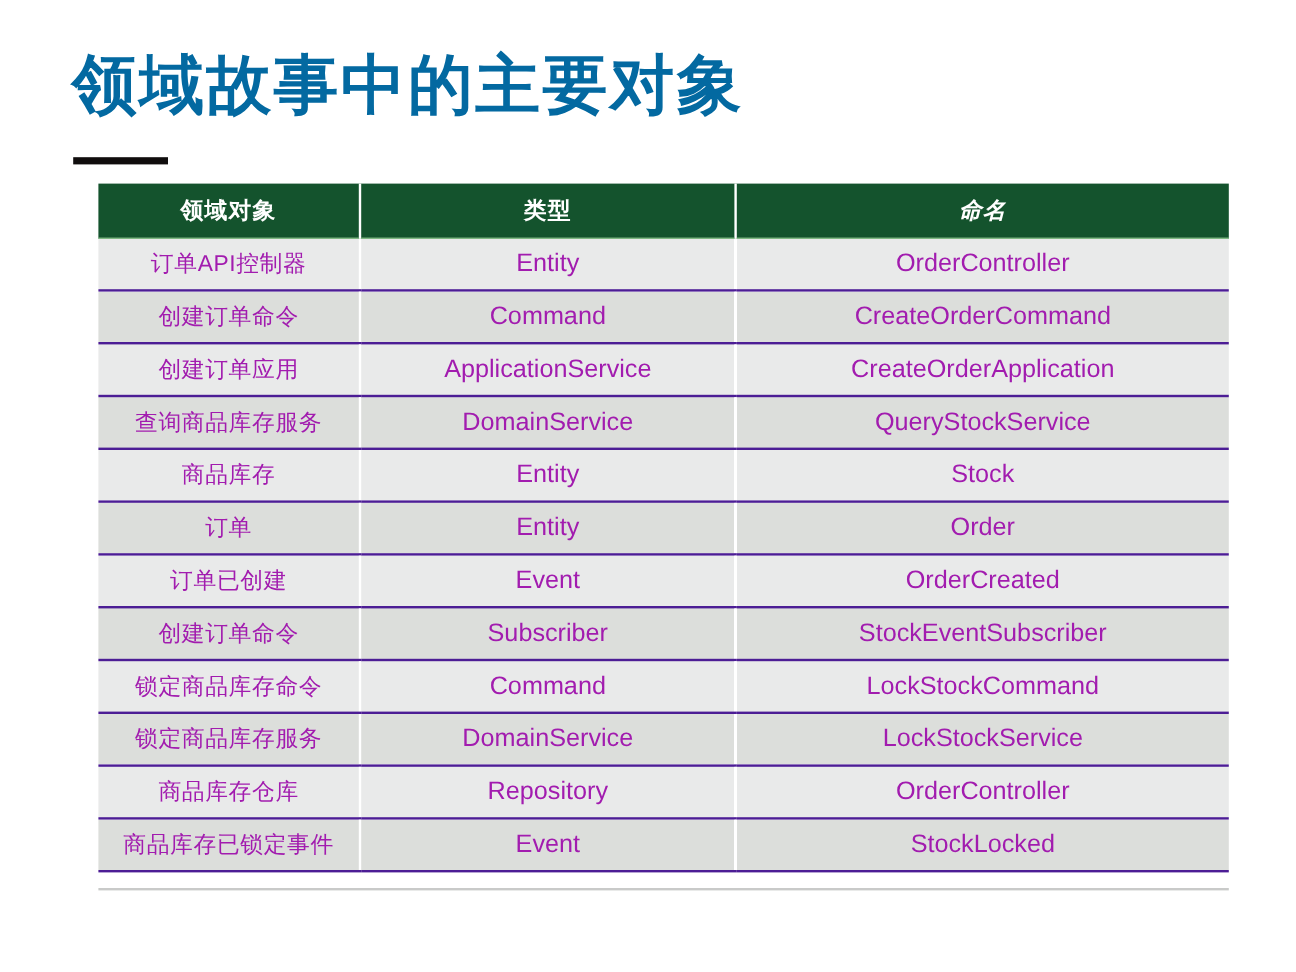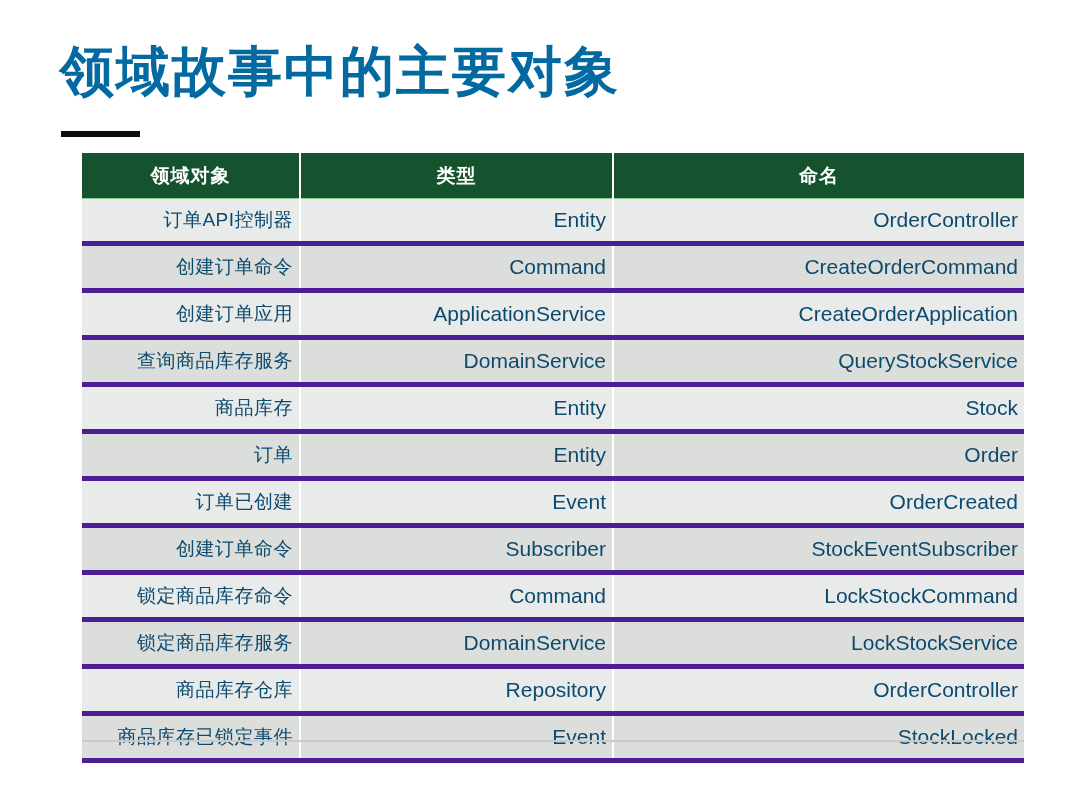--- a/index.html
+++ b/index.html
@@ -55,30 +55,30 @@
     color: #ffffff;
     font-size: 19px;
     font-weight: bold;
     height: 45px;
     text-align: center;
     letter-spacing: 1px;
     border-right: 2px solid #ffffff;
     border-bottom: 1px solid #8fc98f;
     padding: 0;
   }
-  .object-table thead th:last-child { border-right: none; }
+  .object-table thead th:last-child { border-right: none; font-style: italic; }
 
   .object-table tbody td {
     height: 42px;
-    text-align: right;
+    text-align: center;
     vertical-align: middle;
     font-size: 20px;
-    color: #0c4a6e;
+    color: #a21caf;
     border-right: 2px solid #ffffff;
-    border-bottom: 5px solid #4c1d95;
+    border-bottom: 2px solid #4c1d95;
     padding: 0 6px;
     white-space: nowrap;
     overflow: hidden;
   }
   .object-table tbody td:last-child { border-right: none; }
 
   
   .object-table tbody tr:nth-child(odd)  td { background: #e9eaea; }
   .object-table tbody tr:nth-child(even) td { background: #dcdedb; }
 

